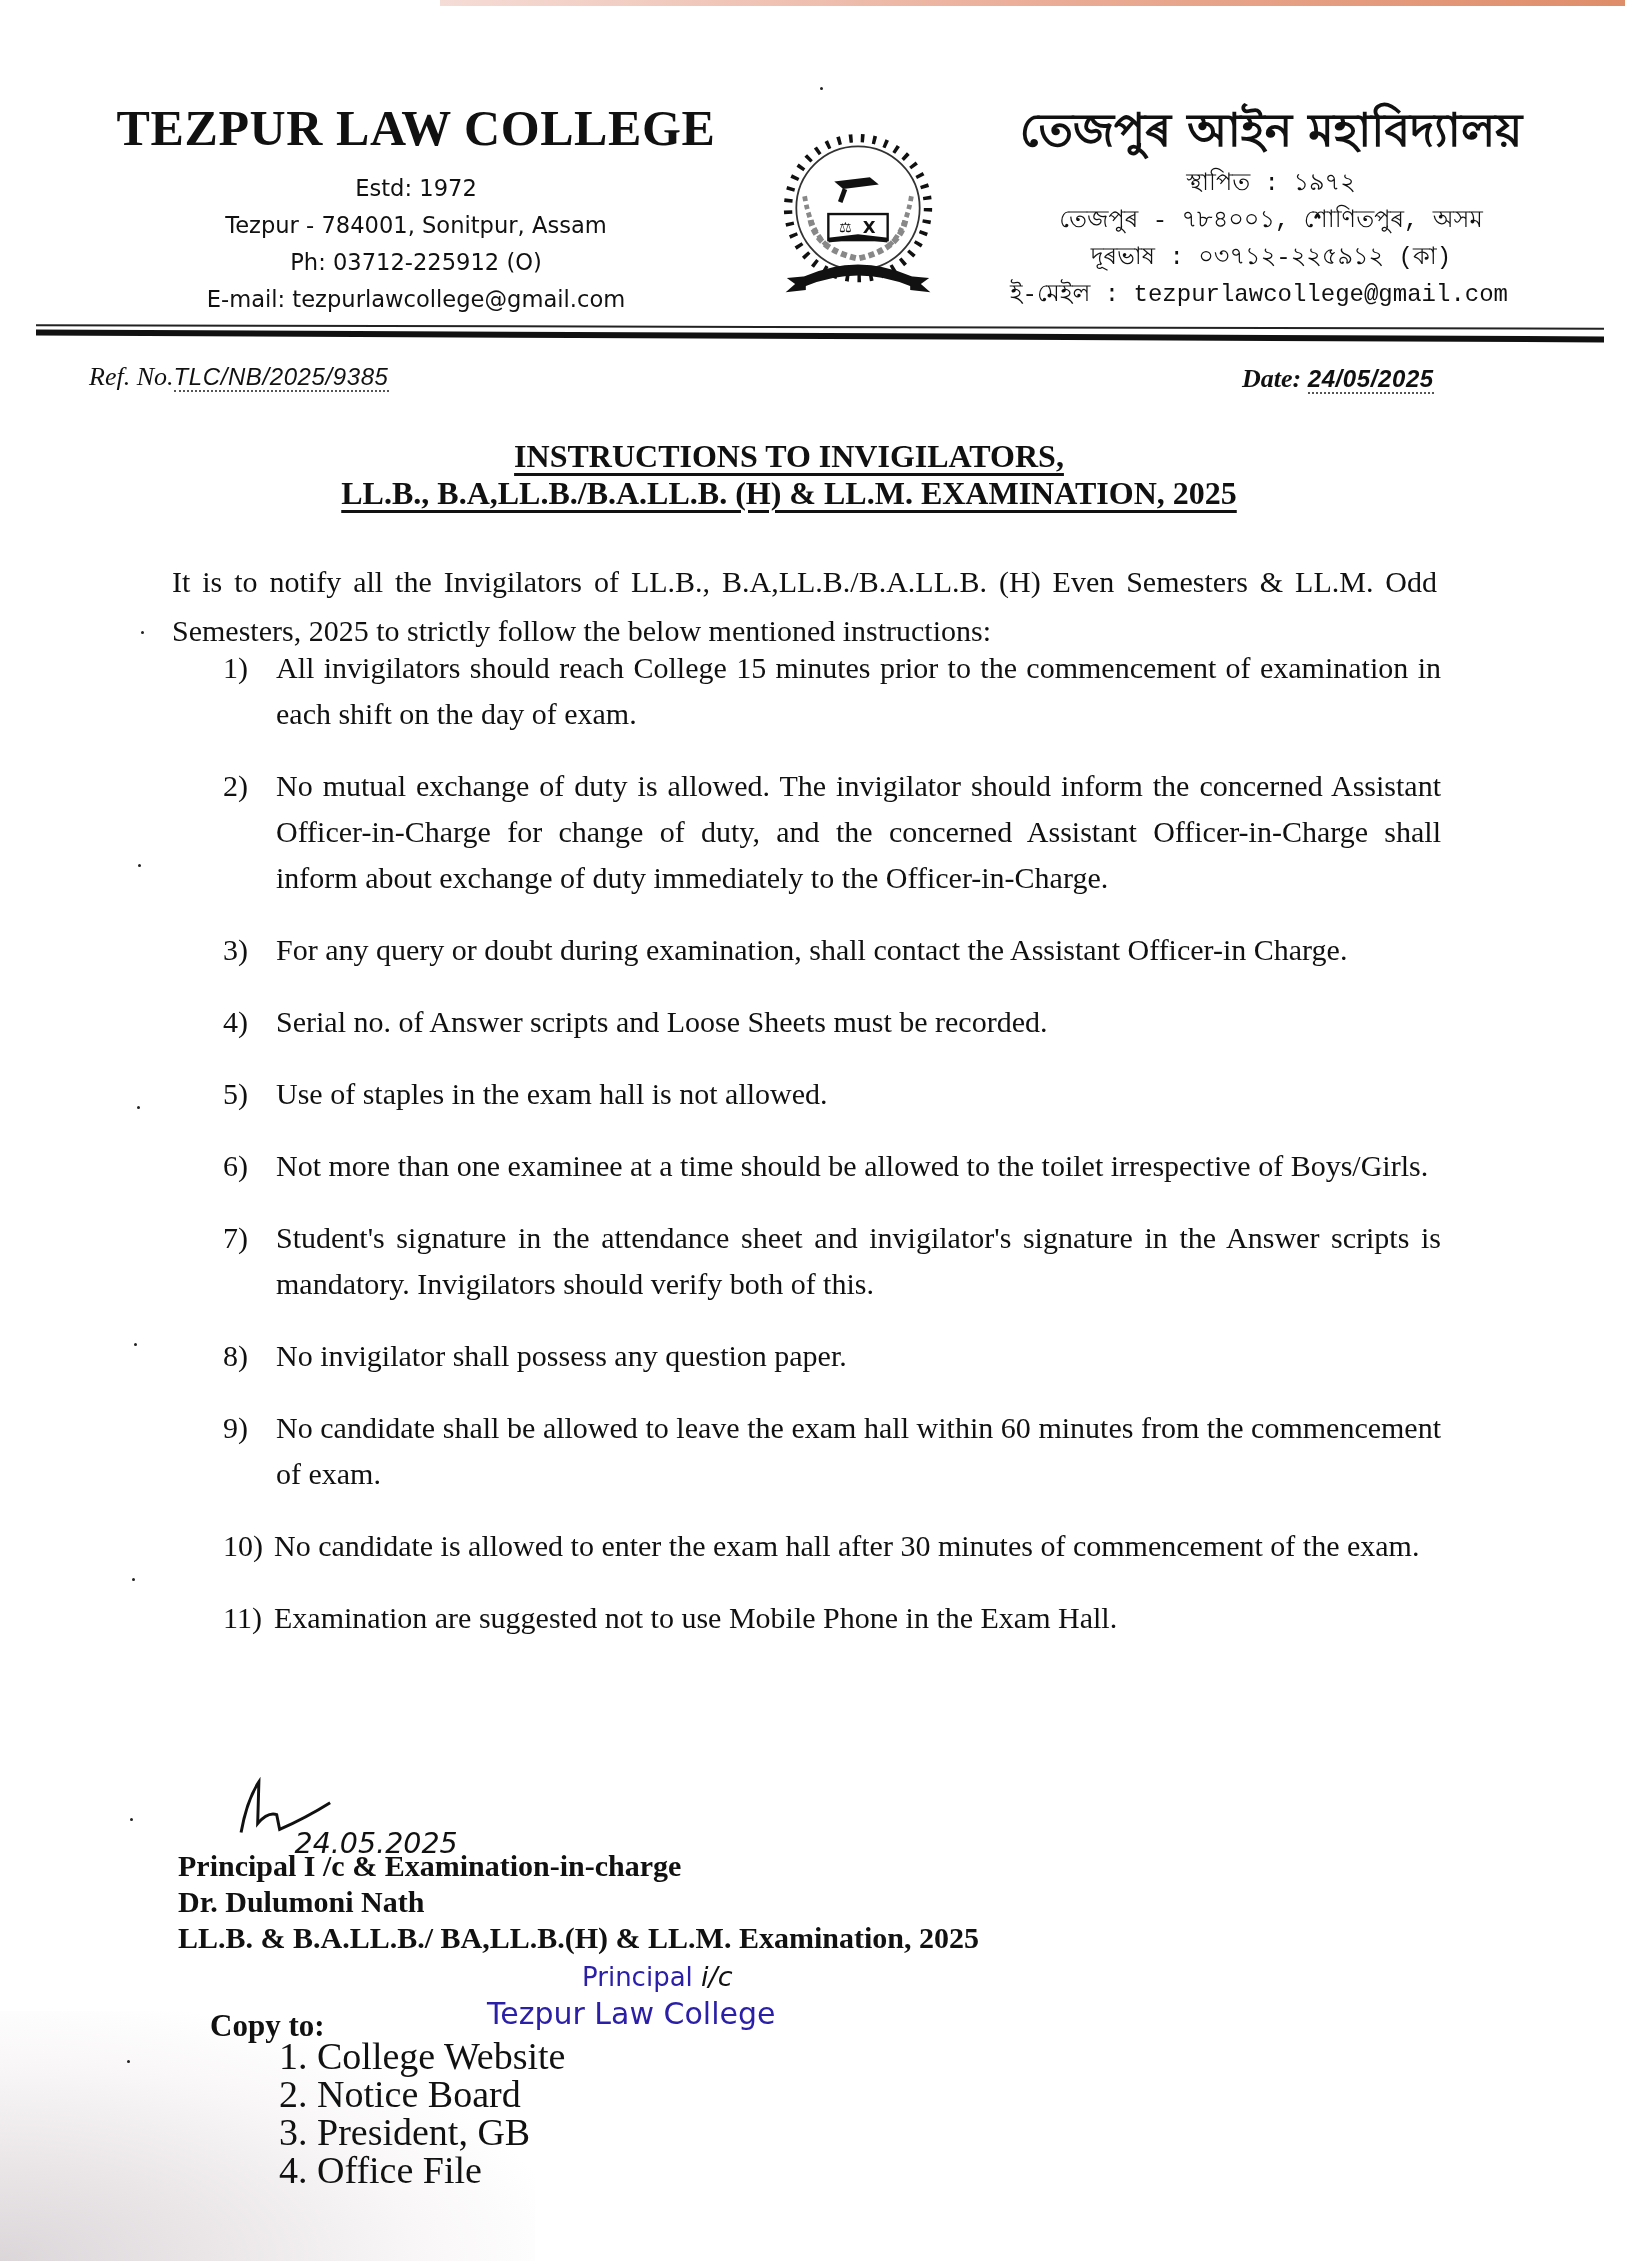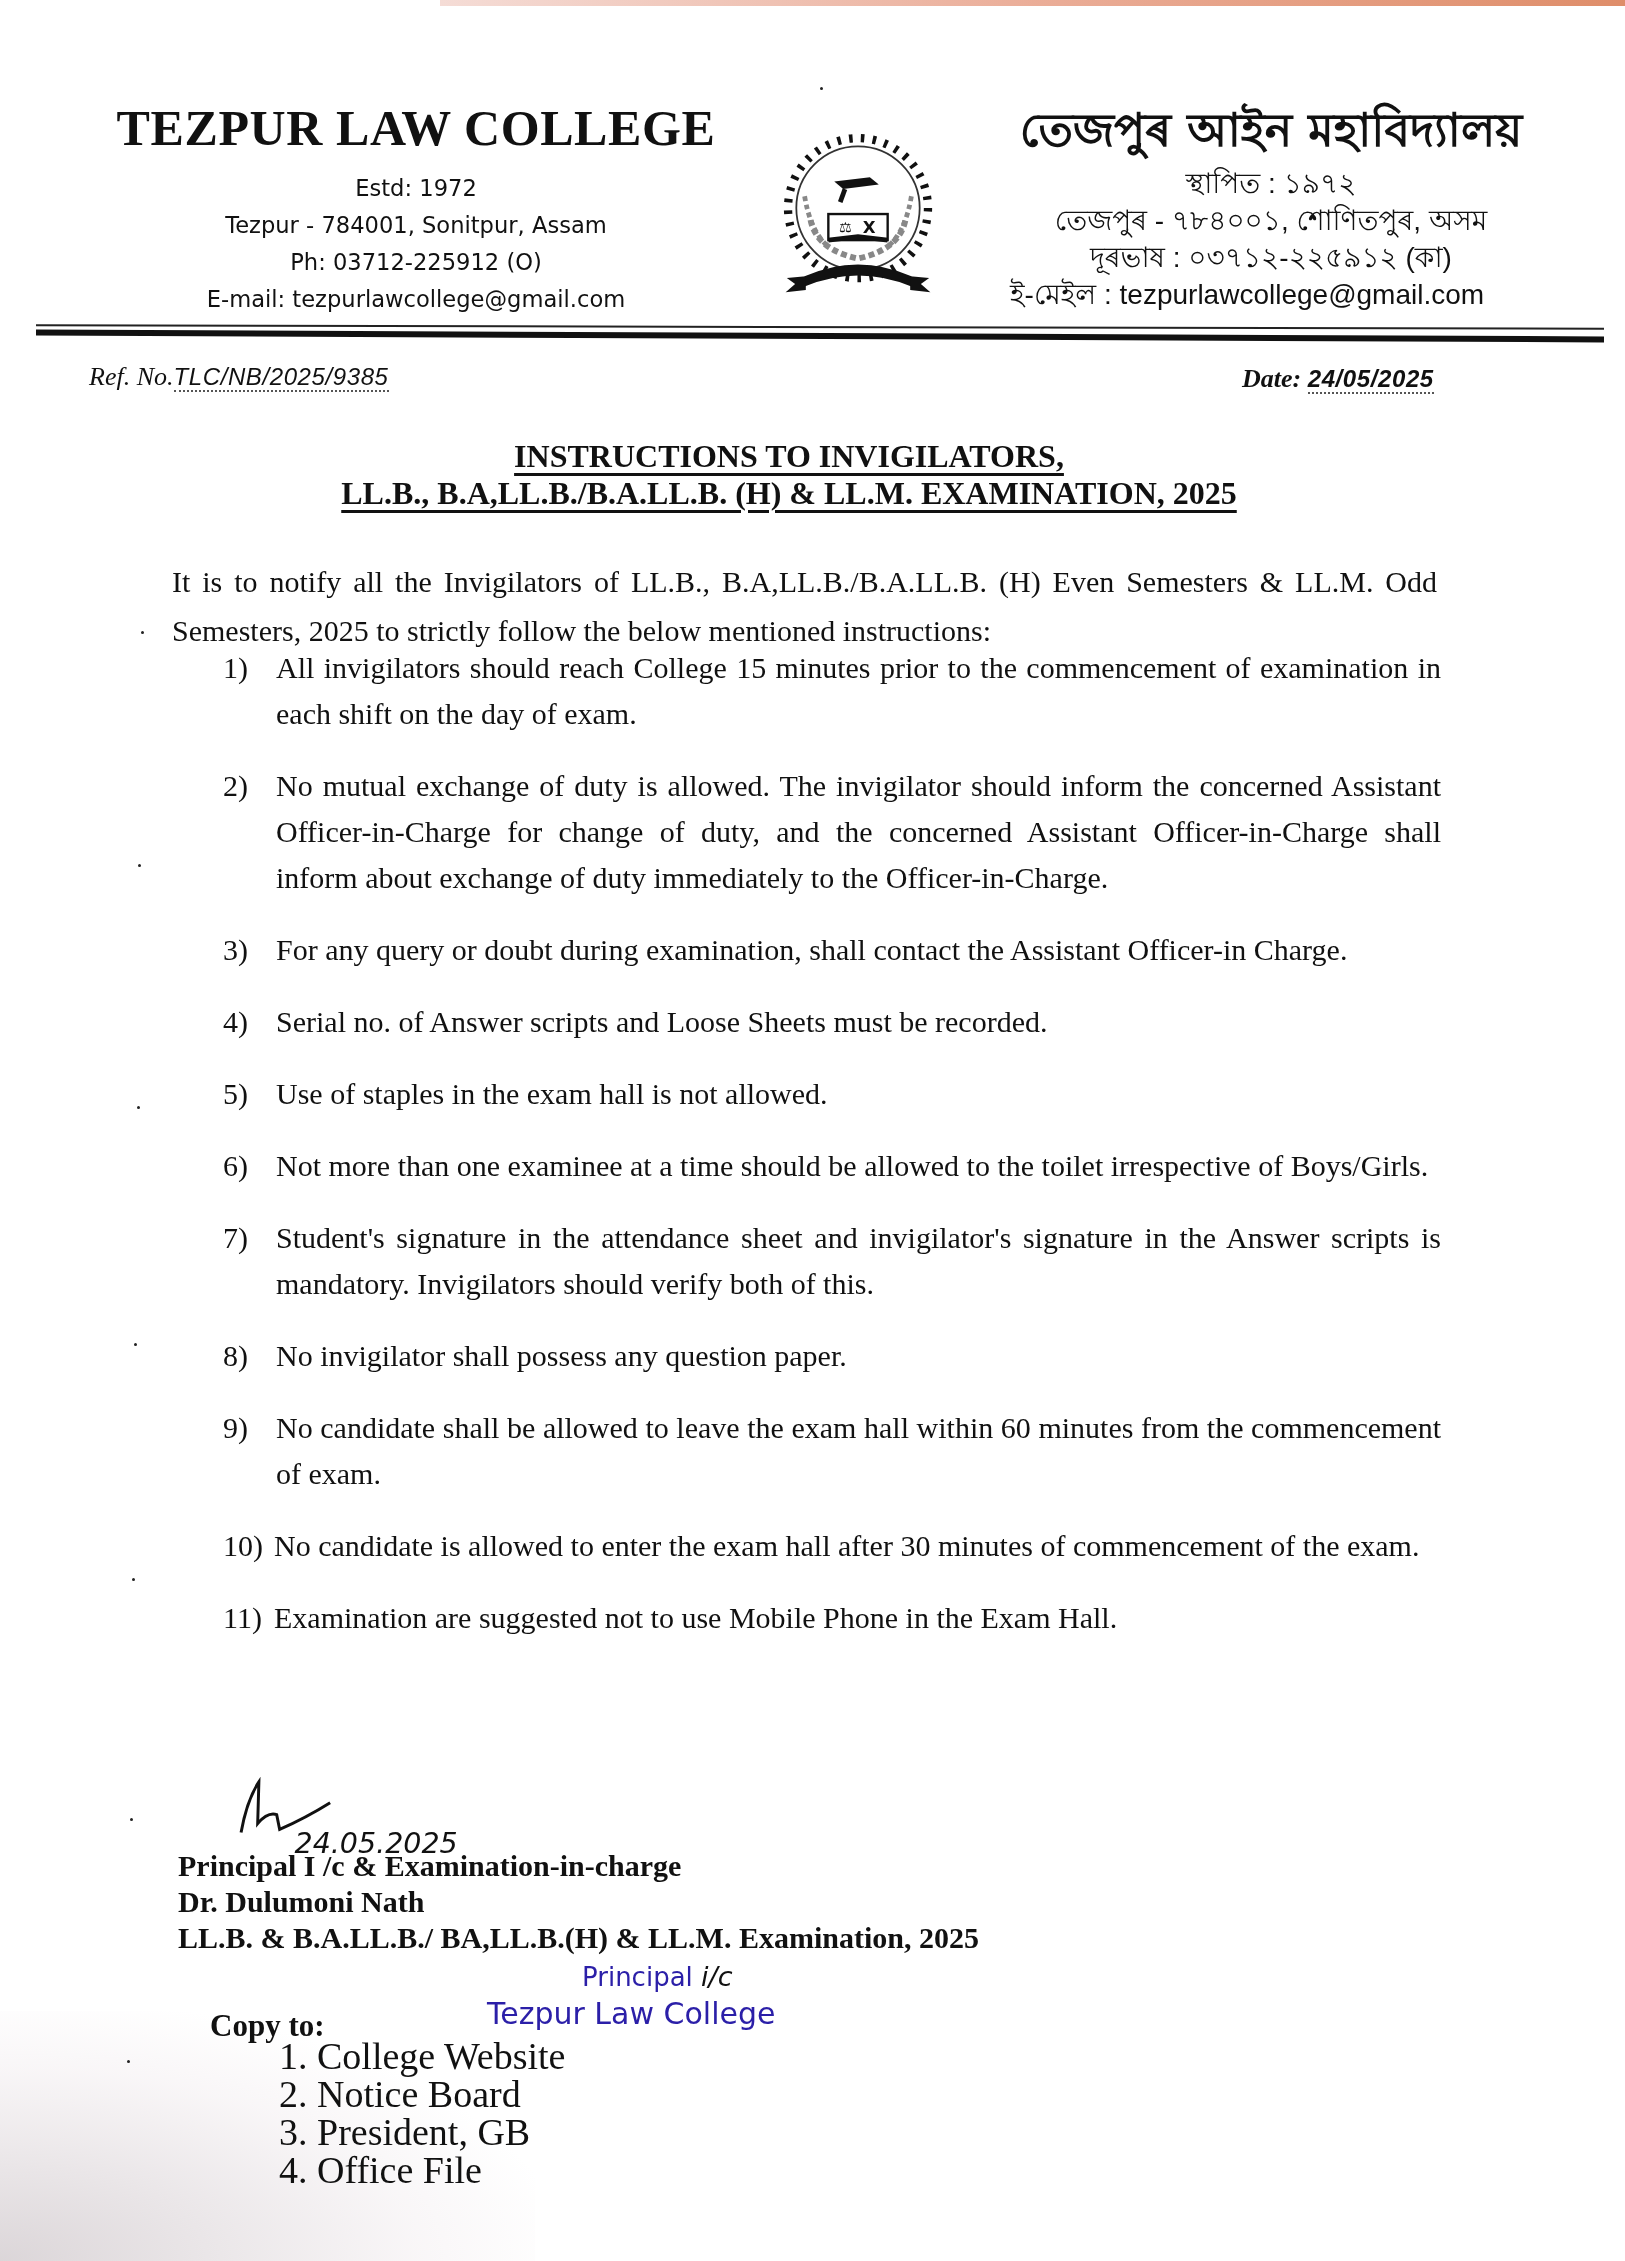--- a/index.html
+++ b/index.html
@@ -19,21 +19,21 @@
   
   .lh-left { position: absolute; left: 95px; top: 101px; width: 642px; text-align: center; }
   .lh-title-en { font-family: "Liberation Serif", serif; font-weight: bold; font-size: 50px; letter-spacing: 0.6px; margin: 0; line-height: 1.1; }
   .lh-line { font-family: "DejaVu Sans", sans-serif; font-size: 22.6px; line-height: 37px; }
   .lh-line.first { margin-top: 14.3px; }
 
   .logo { position: absolute; left: 769px; top: 131px; width: 178px; height: 172px; }
 
   .lh-right { position: absolute; left: 986px; top: 104px; width: 570px; text-align: center; }
   .lh-title-as { font-family: "DejaVu Sans", sans-serif; font-weight: bold; font-size: 46px; margin: 0; line-height: 1.15; }
-  .lh-line-as { font-family: Liberation Sans, sans-serif; font-size: 28px; line-height: 37px; }
+  .lh-line-as { font-family: Liberation Mono, monospace; font-size: 24px; line-height: 37px; }
   .lh-line-as.first { margin-top: 8.3px; }
   .lh-line-as.email { text-align: left; padding-left: 24px; }
 
   .rule-thin { position: absolute; left: 36px; width: 1568px; top: 326px; height: 2.4px; background: #222; transform: rotate(0.12deg); }
   .rule-thick { position: absolute; left: 36px; width: 1568px; top: 333px; height: 6px; background: #111; transform: rotate(0.25deg); }
 
   .ref { position: absolute; left: 89px; top: 362px; font-size: 26px; font-style: italic; }
   .ref .hand, .date .hand { font-family: Liberation Sans, sans-serif; font-style: italic; font-size: 24px; letter-spacing: 0.6px; border-bottom: 2.4px dotted #555; }
   .date { position: absolute; left: 1242px; top: 364px; font-size: 26px; font-style: italic; font-weight: bold; }
   .date .label { font-family: "Liberation Serif", serif; }

